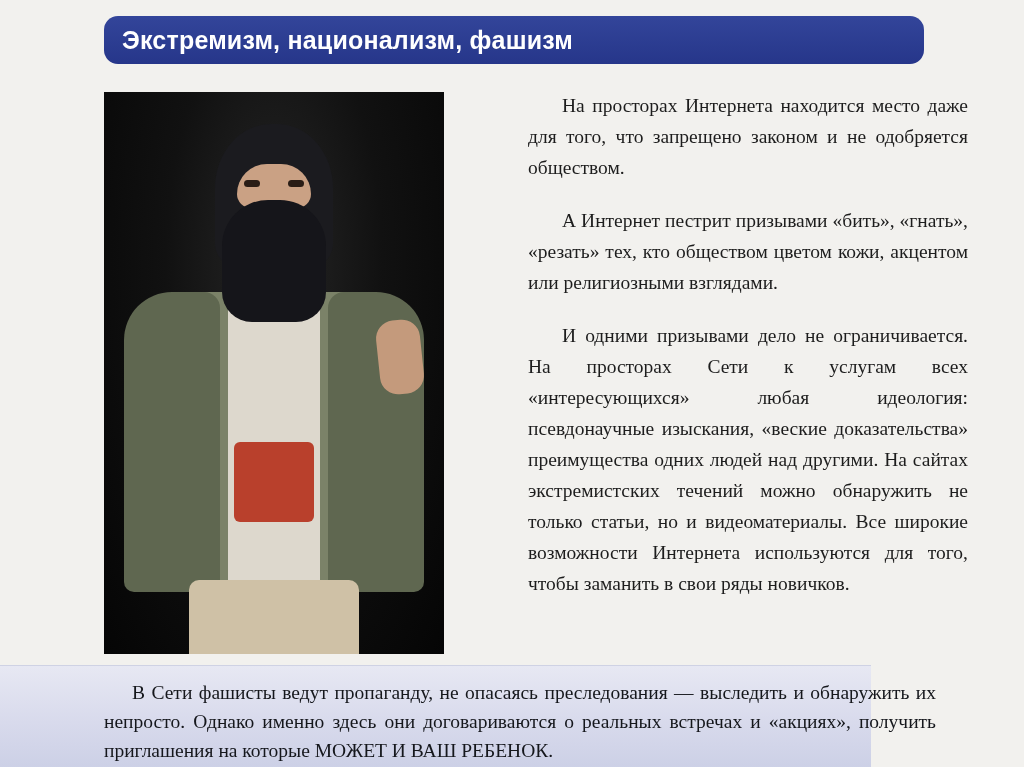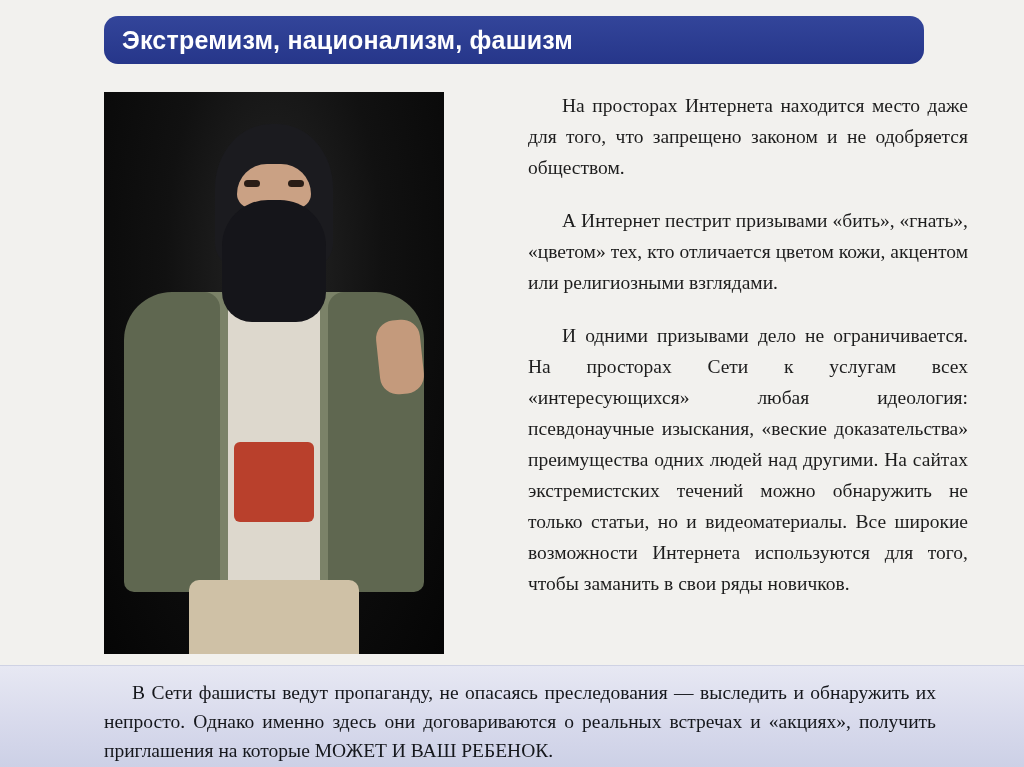--- a/index.html
+++ b/index.html
@@ -177,21 +177,21 @@
     text-align: justify;
     text-indent: 34px;
     margin: 0 0 22px 0;
   }
   .para.last { margin-bottom: 0; }
   
   .bottom-band {
     position: absolute;
     left: 0;
     top: 665px;
-    width: 1024px;
+    width: 871px;
     height: 102px;
     background: linear-gradient(to bottom, #e7e8f3 0%, #d8daec 55%, #ccd0e6 100%);
     border-top: 1px solid #cfd2e4;
   }
   .bottom-text {
     position: absolute;
     left: 104px;
     top: 12px;
     width: 832px;
     font-family: "Liberation Serif", serif;
@@ -221,21 +221,21 @@
       <div class="fig-hood"></div>
       <div class="fig-face"></div>
       <div class="fig-mask"></div>
       <div class="fig-eye left"></div>
       <div class="fig-eye right"></div>
     </div>
   </div>
 
   <div class="text-col">
     <p class="para">На просторах Интернета находится место даже для того, что запрещено законом и не одобряется обществом.</p>
-    <p class="para">А Интернет пестрит призывами «бить», «гнать», «цветом» тех, кто отличается цветом кожи, акцентом или религиозными взглядами.</p>
+    <p class="para">А Интернет пестрит призывами «бить», «гнать», «резать» тех, кто обществом цветом кожи, акцентом или религиозными взглядами.</p>
     <p class="para last">И одними призывами дело не ограничивается. На просторах Сети к услугам всех «интересующихся» любая идеология: псевдонаучные изыскания, «веские доказательства» преимущества одних людей над другими. На сайтах экстремистских течений можно обнаружить не только статьи, но и видеоматериалы. Все широкие возможности Интернета используются для того, чтобы заманить в свои ряды новичков.</p>
   </div>
 
   <div class="bottom-band">
     <div class="bottom-text">В Сети фашисты ведут пропаганду, не опасаясь преследования — выследить и обнаружить их непросто. Однако именно здесь они договариваются о реальных встречах и «акциях», получить приглашения на которые МОЖЕТ И ВАШ РЕБЕНОК.</div>
   </div>
 
 </div>
 
 </body></html>

